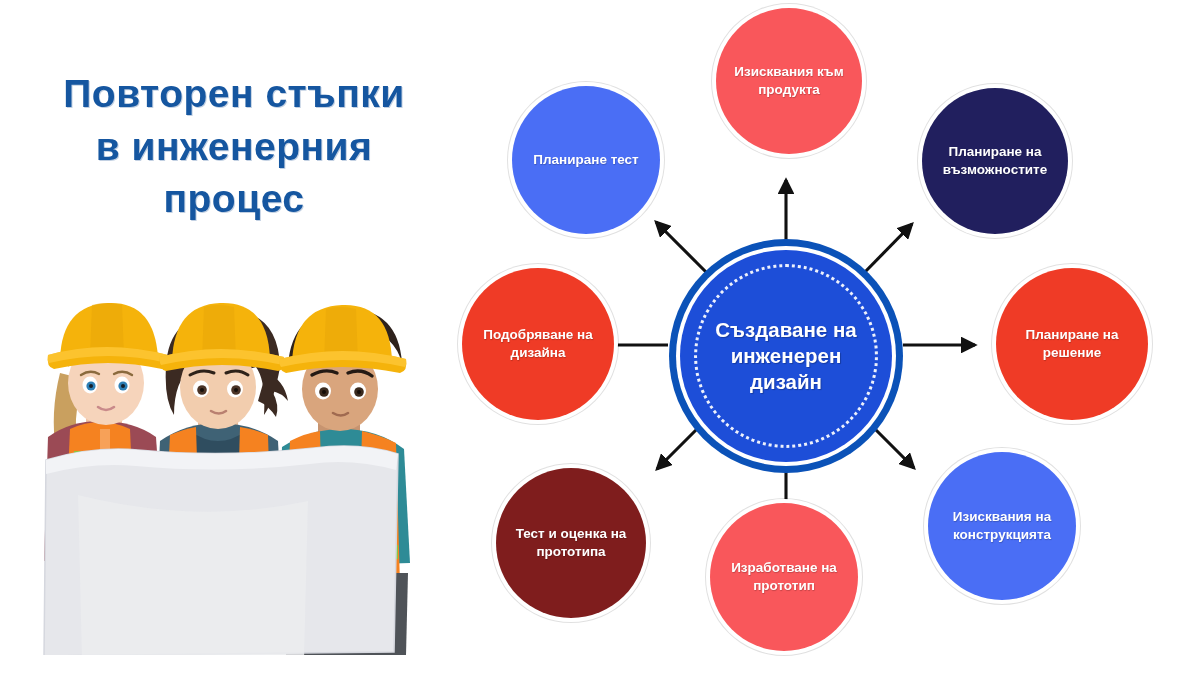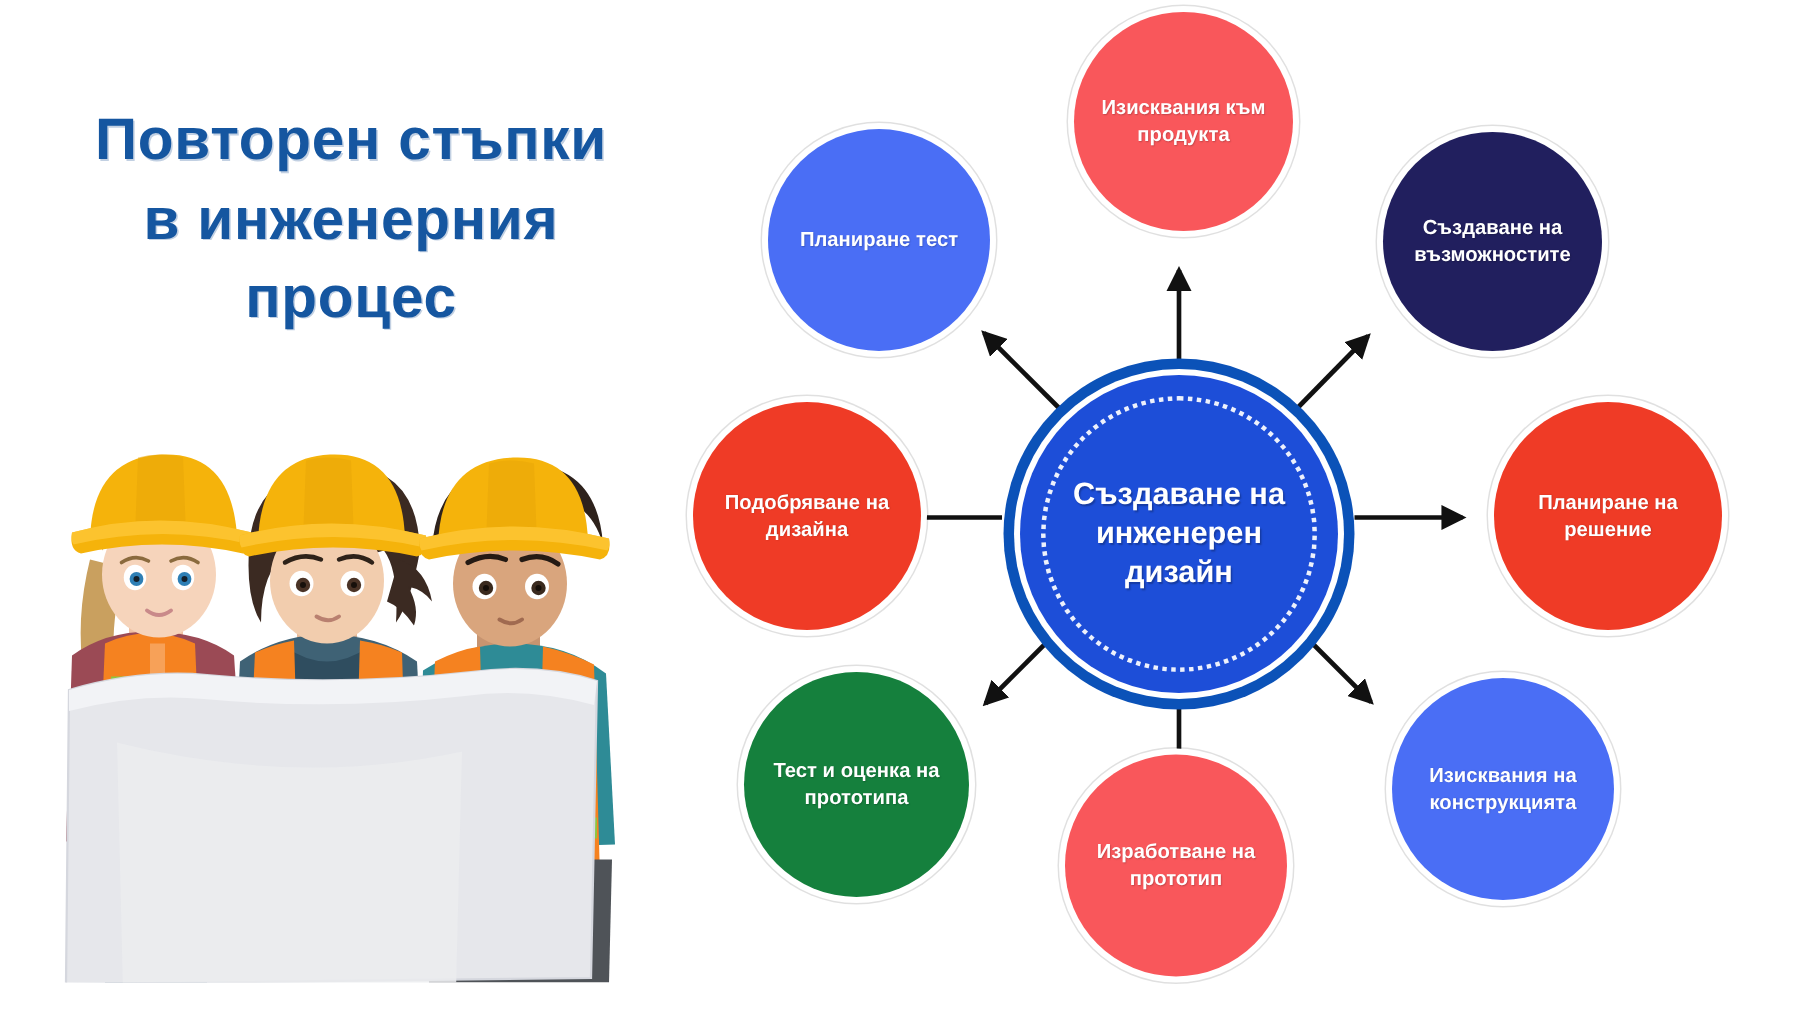--- a/index.html
+++ b/index.html
@@ -232,36 +232,36 @@
     <div id="hub">
       <div id="hub-dots"></div>
       <div id="hub-label">Създаване на инженерен дизайн</div>
     </div>
 
     <div class="node" style="left:276px; top:8px; width:146px; height:146px; background:#f9575b;">
       <span class="lbl">Изисквания към продукта</span>
     </div>
 
     <div class="node" style="left:482px; top:88px; width:146px; height:146px; background:#211f5e;">
-      <span class="lbl">Създаване на възможностите</span>
+      <span class="lbl">Планиране на възможностите</span>
     </div>
 
     <div class="node" style="left:556px; top:268px; width:152px; height:152px; background:#ef3b26;">
       <span class="lbl">Планиране на решение</span>
     </div>
 
     <div class="node" style="left:488px; top:452px; width:148px; height:148px; background:#4a6ef5;">
       <span class="lbl">Изисквания на конструкцията</span>
     </div>
 
     <div class="node" style="left:270px; top:503px; width:148px; height:148px; background:#f9575b;">
       <span class="lbl">Изработване на прототип</span>
     </div>
 
-    <div class="node" style="left:56px; top:448px; width:150px; height:150px; background:#15803d;">
+    <div class="node" style="left:56px; top:468px; width:150px; height:150px; background:#7f1d1d;">
       <span class="lbl">Тест и оценка на прототипа</span>
     </div>
 
     <div class="node" style="left:22px; top:268px; width:152px; height:152px; background:#ef3b26;">
       <span class="lbl">Подобряване на дизайна</span>
     </div>
 
     <div class="node" style="left:72px; top:86px; width:148px; height:148px; background:#4a6ef5;">
       <span class="lbl">Планиране тест</span>
     </div>

